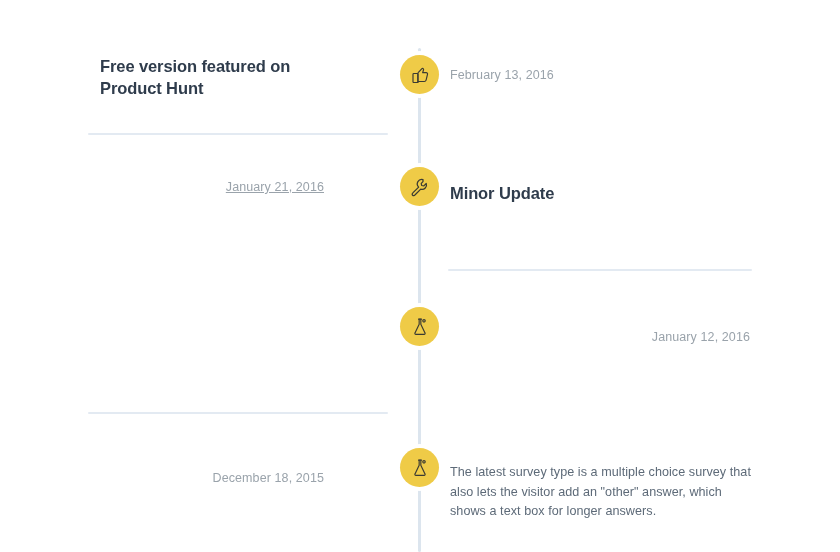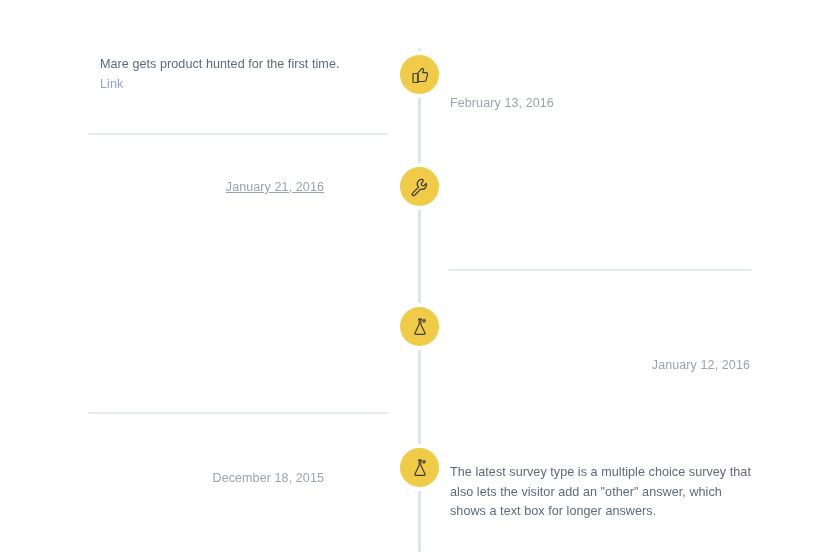--- a/index.html
+++ b/index.html
@@ -93,21 +93,20 @@
   .date-right {
     position: absolute;
     left: 450px;
     width: 300px;
     box-sizing: border-box;
     text-align: left;
     color: #9aa3ab;
     font-size: 12.5px;
     line-height: 18px;
     letter-spacing: 0.1px;
-    margin-top: 28px;
   }
 
   h2.entry-title {
     margin: 0 0 14px 0;
     font-size: 16.5px;
     font-weight: bold;
     color: #2f3c4c;
     letter-spacing: -0.1px;
     line-height: 22px;
   }
@@ -143,21 +142,21 @@
 </style>
 </head>
 <body>
 
 <div id="timeline">
 
   <div class="spine"></div>
 
   <div class="entry" style="top:55px;">
     <div class="content-left">
-      <p class="entry-body"><span>Mare gets product hunted for the first time.</span> <a class="entry-link" href="#">Link</a></p>
+      <h2 class="entry-title">Free version featured on Product Hunt</h2>
     </div>
     <div class="marker">
       <span>
         <svg width="20" height="20" viewBox="0 0 24 24" fill="none" stroke="#3b3b32" stroke-width="1.4" stroke-linecap="round" stroke-linejoin="round">
           <path d="M9.5 21V10.2c0-.5.2-1 .6-1.4l4.2-4.4c.5-.5 1.3-.4 1.7.2.3.4.4.9.2 1.4l-1 3.1h4.2c1.1 0 1.9 1 1.6 2.1l-1.7 6.9c-.3 1-1.1 1.7-2.1 1.7H9.5z"></path>
           <rect x="3.6" y="10.2" width="5.9" height="10.8" rx="1"></rect>
         </svg>
       </span>
     </div>
     <div class="date-right" style="top:11px;">February 13, 2016</div>
@@ -167,20 +166,21 @@
   <div class="entry" style="top:167px;">
     <div class="date-left" style="top:11px;text-decoration:underline;">January 21, 2016</div>
     <div class="marker">
       <span>
         <svg width="20" height="20" viewBox="0 0 24 24" fill="none" stroke="#3b3b32" stroke-width="1.5" stroke-linecap="round" stroke-linejoin="round">
           <path d="M15.6 3.2a5.3 5.3 0 0 0-5.2 8.9l-7 7a1.8 1.8 0 1 0 2.5 2.5l7-7a5.3 5.3 0 0 0 6.6-6.8l-2.9 2.9-2.6-.5-.5-2.6 2.1-2.1z"></path>
         </svg>
       </span>
     </div>
     <div class="content-right" style="top:15px;">
+      <h2 class="entry-title">Minor Update</h2>
     </div>
   </div>
   <div class="divider right" style="top:269px;"></div>
 
   <div class="entry" style="top:307px;">
     <div class="content-left" style="top:14px;">
     </div>
     <div class="marker">
       <span>
         <svg width="20" height="20" viewBox="0 0 24 24" fill="none" stroke="#3b3b32" stroke-width="1.4" stroke-linecap="round" stroke-linejoin="round">

